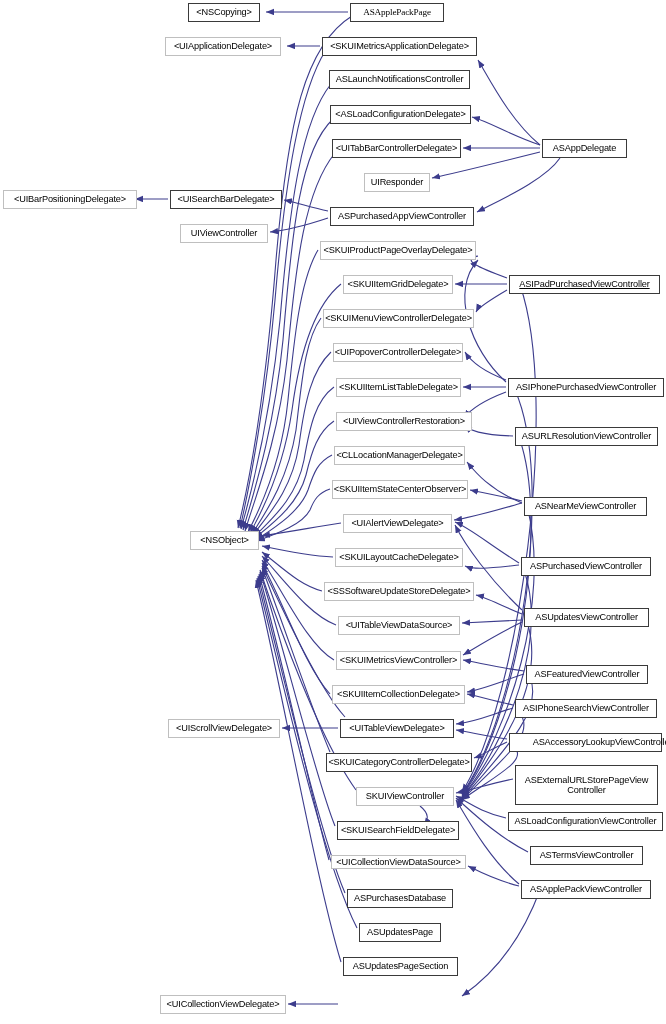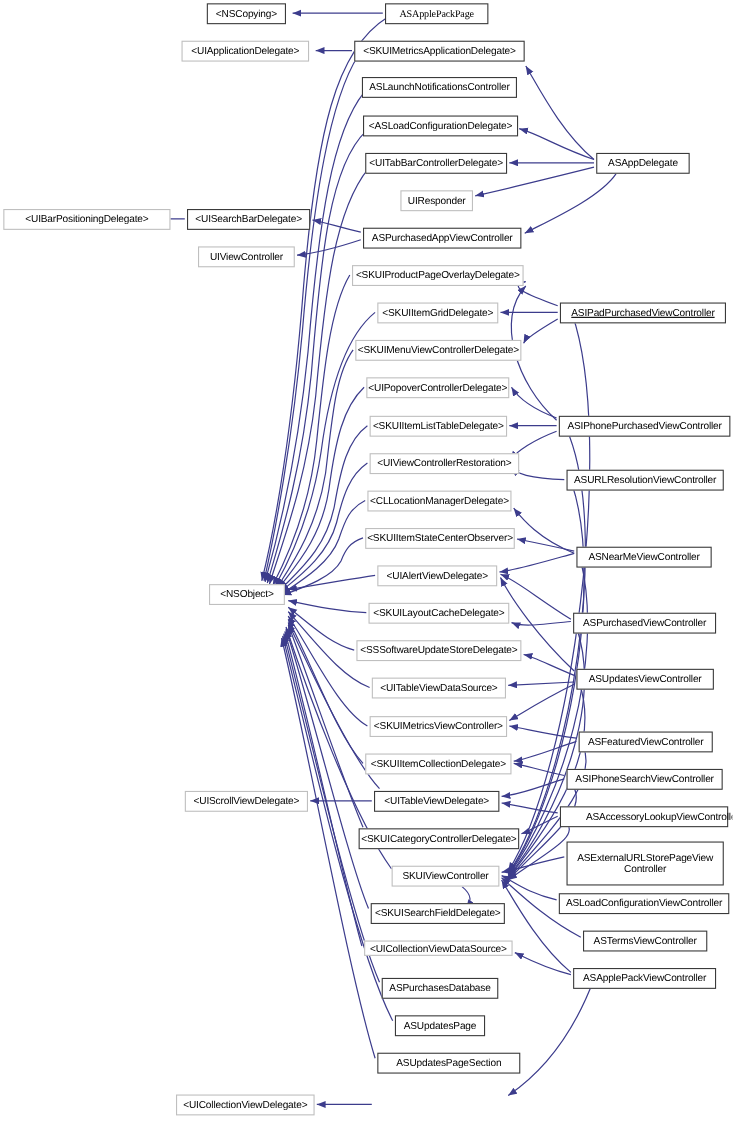--- a/index.html
+++ b/index.html
@@ -125,21 +125,21 @@
   </svg>
 <div class="node dark" style="left: 188px; top: 3px; width: 72px; height: 19px;">&lt;NSCopying&gt;</div>
     <div class="node dark" style="left: 350px; top: 3px; width: 94px; height: 19px; font-family: Liberation Serif, serif;">ASApplePackPage</div>
     <div class="node gray" style="left: 165px; top: 37px; width: 116px; height: 19px;">&lt;UIApplicationDelegate&gt;</div>
     <div class="node dark" style="left: 322px; top: 37px; width: 155px; height: 19px;">&lt;SKUIMetricsApplicationDelegate&gt;</div>
     <div class="node dark" style="left: 329px; top: 70px; width: 141px; height: 19px;">ASLaunchNotificationsController</div>
     <div class="node dark" style="left: 330px; top: 105px; width: 141px; height: 19px;">&lt;ASLoadConfigurationDelegate&gt;</div>
     <div class="node dark" style="left: 332px; top: 139px; width: 129px; height: 19px;">&lt;UITabBarControllerDelegate&gt;</div>
     <div class="node dark" style="left: 542px; top: 139px; width: 85px; height: 19px;">ASAppDelegate</div>
     <div class="node gray" style="left: 364px; top: 173px; width: 66px; height: 19px;">UIResponder</div>
-    <div class="node gray" style="left: 3px; top: 190px; width: 152px; height: 19px;">&lt;UIBarPositioningDelegate&gt;</div>
+    <div class="node gray" style="left: 3px; top: 190px; width: 134px; height: 19px;">&lt;UIBarPositioningDelegate&gt;</div>
     <div class="node dark" style="left: 170px; top: 190px; width: 112px; height: 19px;">&lt;UISearchBarDelegate&gt;</div>
     <div class="node dark" style="left: 330px; top: 207px; width: 144px; height: 19px;">ASPurchasedAppViewController</div>
     <div class="node gray" style="left: 180px; top: 224px; width: 88px; height: 19px;">UIViewController</div>
     <div class="node gray" style="left: 320px; top: 241px; width: 156px; height: 19px;">&lt;SKUIProductPageOverlayDelegate&gt;</div>
     <div class="node gray" style="left: 343px; top: 275px; width: 110px; height: 19px;">&lt;SKUIItemGridDelegate&gt;</div>
     <div class="node dark" style="left: 509px; top: 275px; width: 151px; height: 19px; text-decoration: underline;">ASIPadPurchasedViewController</div>
     <div class="node gray" style="left: 323px; top: 309px; width: 151px; height: 19px;">&lt;SKUIMenuViewControllerDelegate&gt;</div>
     <div class="node gray" style="left: 333px; top: 343px; width: 130px; height: 19px;">&lt;UIPopoverControllerDelegate&gt;</div>
     <div class="node gray" style="left: 336px; top: 378px; width: 125px; height: 19px;">&lt;SKUIItemListTableDelegate&gt;</div>
     <div class="node dark" style="left: 508px; top: 378px; width: 156px; height: 19px;">ASIPhonePurchasedViewController</div>
@@ -166,15 +166,15 @@
     <div class="node dark" style="left: 515px; top: 765px; width: 143px; height: 40px;">ASExternalURLStorePageView
 Controller</div>
     <div class="node gray" style="left: 356px; top: 787px; width: 98px; height: 19px;">SKUIViewController</div>
     <div class="node dark" style="left: 508px; top: 812px; width: 155px; height: 19px;">ASLoadConfigurationViewController</div>
     <div class="node dark" style="left: 337px; top: 821px; width: 122px; height: 19px;">&lt;SKUISearchFieldDelegate&gt;</div>
     <div class="node dark" style="left: 530px; top: 846px; width: 113px; height: 19px;">ASTermsViewController</div>
     <div class="node gray" style="left: 331px; top: 855px; width: 135px; height: 14px;">&lt;UICollectionViewDataSource&gt;</div>
     <div class="node dark" style="left: 521px; top: 880px; width: 130px; height: 19px;">ASApplePackViewController</div>
     <div class="node dark" style="left: 347px; top: 889px; width: 106px; height: 19px;">ASPurchasesDatabase</div>
     <div class="node dark" style="left: 359px; top: 923px; width: 82px; height: 19px;">ASUpdatesPage</div>
-    <div class="node dark" style="left: 343px; top: 957px; width: 130px; height: 19px;">ASUpdatesPageSection</div>
+    <div class="node dark" style="left: 343px; top: 957px; width: 115px; height: 19px;">ASUpdatesPageSection</div>
     <div class="node gray" style="left: 160px; top: 995px; width: 126px; height: 19px;">&lt;UICollectionViewDelegate&gt;</div>
   </div>
 
 </body></html>

